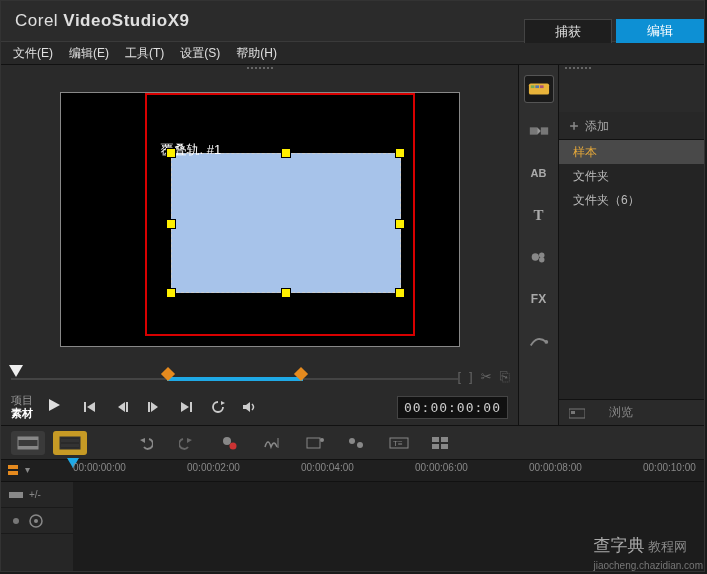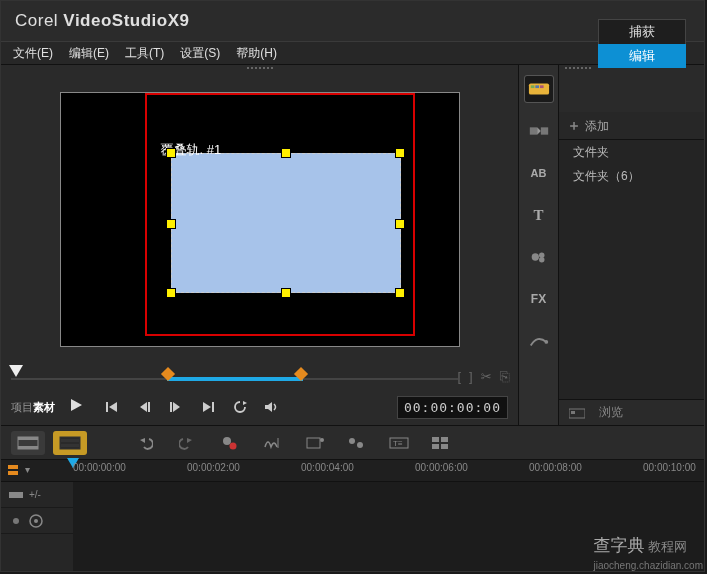--- a/index.html
+++ b/index.html
@@ -6,21 +6,21 @@
   body { width: 707px; height: 574px; background: #1a1a1a; font-family: "Microsoft YaHei", Arial, sans-serif; font-size: 12px; color: #ccc; position: relative; overflow: hidden; }
 
   
   .frame { width: 705px; height: 572px; border: 1px solid #333; display: flex; flex-direction: column; background: #2a2a2a; }
 
   
   .titlebar { height: 40px; background: #2b2b2b; display: flex; align-items: center; padding-left: 14px; position: relative; }
   .brand { color: #e0e0e0; font-size: 17px; letter-spacing: .5px; }
   .brand-v { font-weight: 600; }
   .brand-x { font-weight: 700; }
-  .top-tabs { position: absolute; right: 18px; top: 18px; display: flex; height: 24px; flex-direction: column; }
+  .top-tabs { position: absolute; right: 0; top: 18px; display: flex; height: 24px; }
   .top-tab { width: 88px; text-align: center; line-height: 24px; font-size: 13px; margin-left: 4px; cursor: pointer; }
   .top-tab.capture { background: #1e1e1e; color: #ddd; border-top: 1px solid #444; border-left: 1px solid #444; border-right: 1px solid #444; }
   .top-tab.edit { background: #0d90d4; color: #fff; }
 
   
   .menubar { height: 24px; background: #272727; border-top: 1px solid #3a3a3a; border-bottom: 1px solid #111; display: flex; align-items: center; padding-left: 12px; gap: 16px; font-size: 12px; }
   .menubar .item { cursor: pointer; color: #e0e0e0; }
 
   
   .workrow { display: flex; height: 360px; background: #2a2a2a; }
@@ -44,40 +44,40 @@
   .seek { height: 24px; position: relative; padding: 8px 60px 0 10px; }
   .seek .track { position: absolute; left: 10px; right: 60px; top: 13px; height: 2px; background: #444; }
   .seek .blue { position: absolute; left: 166px; width: 136px; top: 12px; height: 4px; background: #1fa9e6; }
   .marker { position: absolute; top: 4px; width: 10px; height: 10px; background: #e58a1e; transform: rotate(45deg); }
   .marker.a { left: 162px; } .marker.b { left: 295px; }
   .playhead { position: absolute; left: 8px; top: 0px; width: 14px; height: 12px; background: #eee; clip-path: polygon(0 0,100% 0,50% 100%); }
   .seek .rbtns { position: absolute; right: 8px; top: 4px; display: flex; gap: 8px; color: #666; font-size: 13px; }
 
   
   .transport { height: 36px; display: flex; align-items: center; padding: 0 10px; gap: 10px; }
-  .tp-labels { display: flex; flex-direction: row; font-size: 11px; color: #999; line-height: 13px; margin-right: 4px; }
+  .tp-labels { display: flex; flex-direction: column; font-size: 11px; color: #999; line-height: 13px; margin-right: 4px; }
   .tp-labels .active { color: #fff; font-weight: 600; }
   .tbtn { width: 22px; height: 22px; color: #ddd; font-size: 12px; display: flex; align-items: center; justify-content: center; cursor: pointer; }
   .timecode { margin-left: auto; background: #111; border: 1px solid #444; padding: 3px 6px; font-family: monospace; font-size: 13px; letter-spacing: 1px; color: #ccc; }
 
   
   .lib-col { flex: 1; display: flex; }
   .lib-strip { width: 40px; background: #2f2f2f; border-right: 1px solid #111; display: flex; flex-direction: column; align-items: center; padding-top: 10px; gap: 14px; }
   .strip-btn { width: 30px; height: 28px; display: flex; align-items: center; justify-content: center; color: #888; font-size: 13px; cursor: pointer; border-radius: 3px; }
   .strip-btn.active { background: #1a1a1a; box-shadow: inset 0 0 0 1px #555; }
   .strip-ic { width: 22px; height: 18px; }
 
   .lib-body { flex: 1; display: flex; flex-direction: column; }
   .lib-top { height: 28px; background: #272727; display: flex; align-items: center; padding: 0 8px; gap: 8px; border-bottom: 1px solid #111; margin-top: 39px; }
   .addbtn { color: #aaa; cursor: pointer; font-size: 12px; }
   .addbtn .plus { color: #888; font-weight: bold; margin-right: 4px; font-size: 14px; }
   .lib-list { flex: 1; background: #242424; }
   .lib-item { height: 24px; line-height: 24px; padding-left: 14px; font-size: 12px; color: #bbb; cursor: pointer; }
   .lib-item.sel { background: #494949; color: #e5a83a; }
-  .lib-footer { height: 26px; border-top: 1px solid #111; display: flex; align-items: center; padding-left: 10px; gap: 14px; color: #888; font-size: 12px; }
+  .lib-footer { height: 26px; border-top: 1px solid #111; display: flex; align-items: center; padding-left: 10px; gap: 24px; color: #888; font-size: 12px; }
 
   
   .timeline { flex: 1; background: #222; display: flex; flex-direction: column; border-top: 1px solid #111; }
   .tl-toolbar { height: 34px; background: #2b2b2b; display: flex; align-items: center; padding: 0 10px; gap: 20px; border-bottom: 1px solid #111; }
   .tl-left { display: flex; gap: 8px; }
   .viewbtn { width: 34px; height: 24px; border-radius: 3px; display: flex; align-items: center; justify-content: center; cursor: pointer; }
   .viewbtn.sb { background: #3a3a3a; }
   .viewbtn.sb.active { background: #c69a25; }
   .tl-tools { display: flex; gap: 22px; align-items: center; margin-left: 30px; }
   .tlic { color: #888; font-size: 16px; cursor: pointer; width: 20px; text-align: center; }
@@ -260,20 +260,21 @@
             <i></i>
             <i></i>
             <i></i>
             <i></i>
             <i></i>
           </div>
         <div class="lib-top">
           <span class="addbtn"><span class="plus">＋</span><span>添加</span></span>
         </div>
         <div class="lib-list">
+          <div class="lib-item sel">样本</div>
           <div class="lib-item">文件夹</div>
           <div class="lib-item">文件夹（6）</div>
         </div>
         <div class="lib-footer">
           <svg width="16" height="12">
               <rect x="0" y="2" width="16" height="9" fill="none" stroke="#777"></rect>
               <rect x="2" y="4" width="4" height="3" fill="#777"></rect>
             </svg>
           <span>浏览</span>
         </div>

